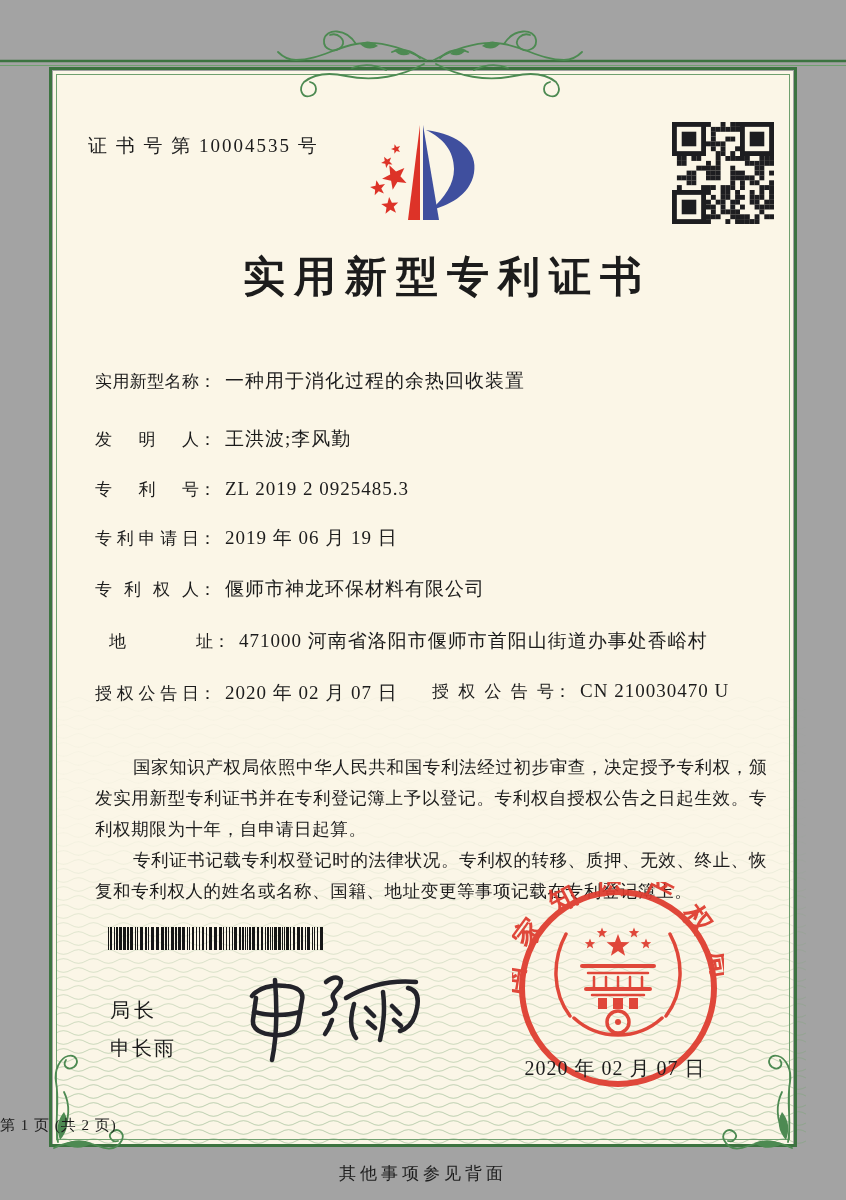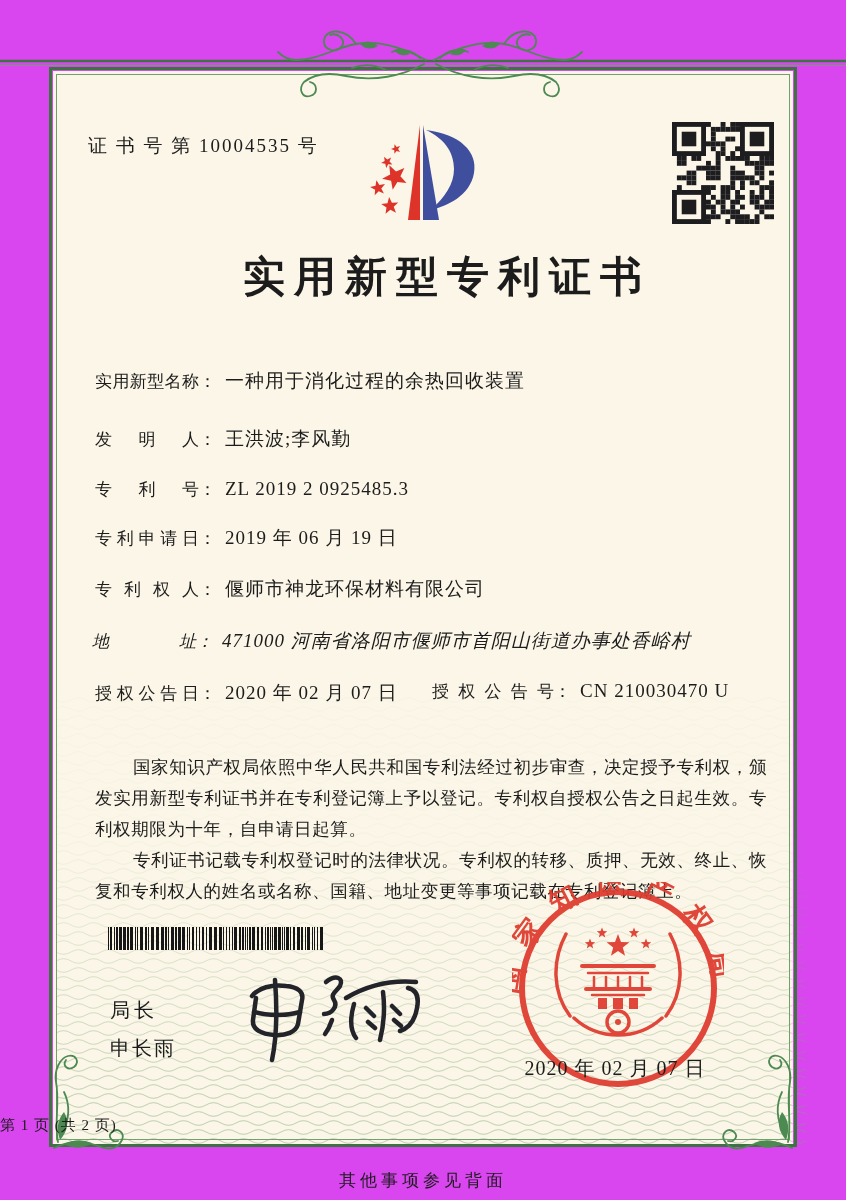--- a/index.html
+++ b/index.html
@@ -1,17 +1,17 @@
 <!DOCTYPE html>
 <html><head>
 <meta charset="utf-8">
 <style>
   html,body{margin:0;padding:0;background:#e9e4d2;}
   .page{position:relative;width:846px;height:1200px;margin:0 auto;
-        background:#d946ef;overflow:hidden;
+        background:#a3a3a3;overflow:hidden;
         font-family:"Liberation Serif","DejaVu Serif",serif;color:#1c1c1c;}
   #decor{position:absolute;left:0;top:0;z-index:0;}
   .certno{position:absolute;left:88px;top:133px;font-size:19px;letter-spacing:2px;z-index:2;}
   .title{position:absolute;left:0;top:249px;width:846px;text-align:center;
          font-size:42px;font-weight:bold;letter-spacing:9px;z-index:2;padding-left:24px;}
   .frow{position:absolute;display:flex;align-items:baseline;z-index:2;white-space:nowrap;}
   .flabel{display:inline-block;width:104px;font-size:17px;
           text-align:justify;text-align-last:justify;}
   .flabel.w2{width:122px;}
   .fcolon{font-size:17px;}
@@ -19,21 +19,21 @@
   .paras{position:absolute;left:95px;top:752px;width:672px;font-size:17.5px;
          line-height:31px;letter-spacing:0.6px;text-align:justify;z-index:2;}
   .paras p{margin:0;text-indent:38px;}
   .dirtitle{position:absolute;left:110px;top:997px;font-size:20px;letter-spacing:4px;z-index:2;}
   .dirname{position:absolute;left:110px;top:1035px;font-size:20px;letter-spacing:2px;z-index:2;text-align:right;}
   .sealdate{position:absolute;left:506px;top:1055px;width:218px;text-align:center;
             font-size:20px;letter-spacing:1px;z-index:5;}
   .pageno{position:absolute;left:0;top:1116px;width:840px;text-align:left;
           font-size:15px;letter-spacing:1px;z-index:2;}
   .backnote{position:absolute;left:0;top:1162px;width:846px;text-align:center;
-            font-size:17px;letter-spacing:4px;z-index:2;margin-top:7px;}
+            font-size:17px;letter-spacing:4px;z-index:2;}
   #logo{position:absolute;left:348px;top:112px;z-index:2;}
   #qr{position:absolute;left:672px;top:122px;z-index:2;}
   #barcode{position:absolute;left:108px;top:927px;z-index:2;}
   #signature{position:absolute;left:228px;top:936px;z-index:3;}
   #seal{position:absolute;left:512px;top:882px;z-index:4;}
 </style>
 </head>
 <body>
 
 <div class="page">
@@ -325,21 +325,21 @@
   <div class="frow" style="left:95px;top:525px;">
     <span class="flabel">专利申请日</span>
       <span class="fcolon">：</span>
     <span class="fvalue">2019 年 06 月 19 日</span>
   </div>
   <div class="frow" style="left:95px;top:576px;">
     <span class="flabel">专利权人</span>
       <span class="fcolon">：</span>
     <span class="fvalue">偃师市神龙环保材料有限公司</span>
   </div>
-  <div class="frow" style="left:92px;top:628px;font-style:italic;">
+  <div class="frow" style="left:109px;top:628px;">
     <span class="flabel">地址</span>
       <span class="fcolon">：</span>
     <span class="fvalue">471000 河南省洛阳市偃师市首阳山街道办事处香峪村</span>
   </div>
   <div class="frow" style="left:95px;top:680px;">
     <span class="flabel">授权公告日</span>
       <span class="fcolon">：</span>
     <span class="fvalue">2020 年 02 月 07 日</span>
   </div>
   <div class="frow" style="left:432px;top:680px;">

